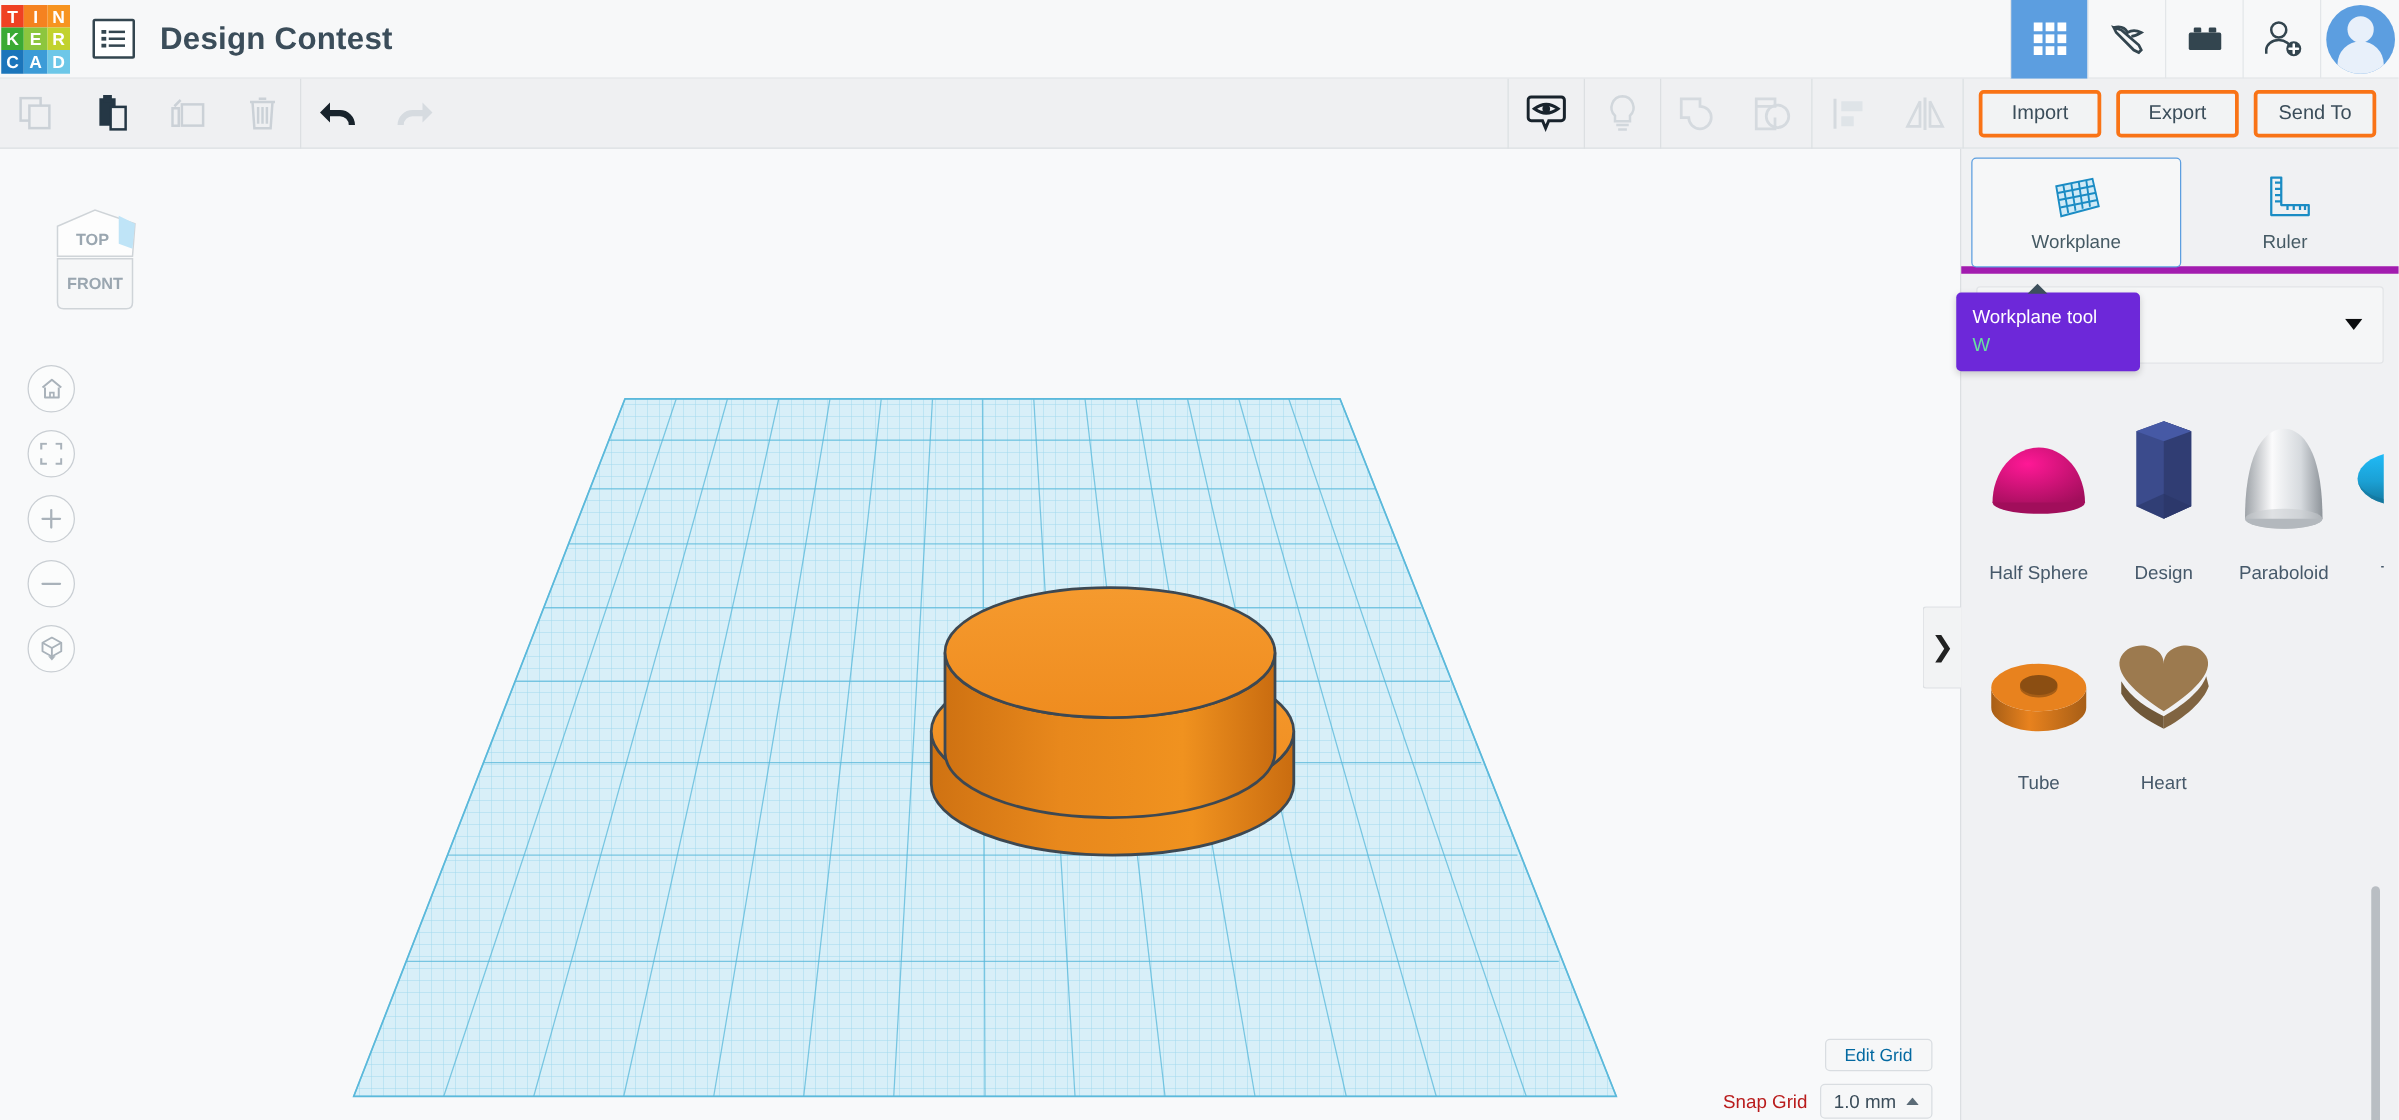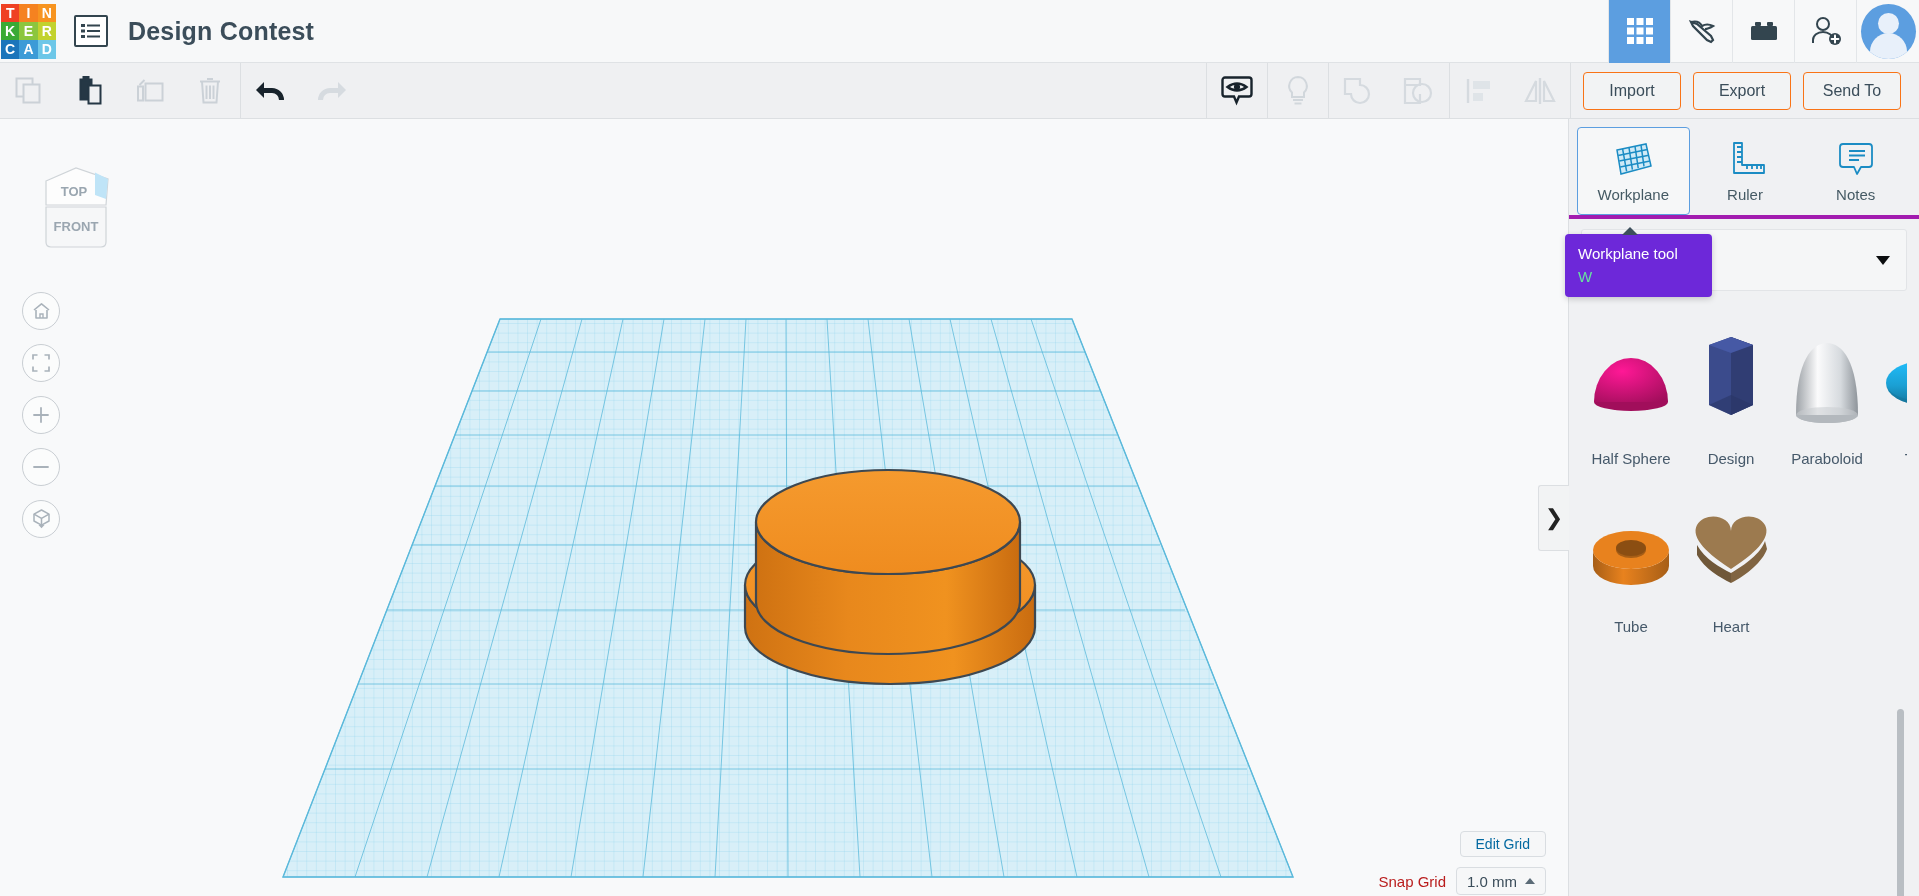--- a/index.html
+++ b/index.html
@@ -78,21 +78,21 @@
   }
   .tool-btn {
     width: 60px; height: 56px; display: flex; align-items: center; justify-content: center;
     cursor: pointer; background: transparent;
   }
   .tool-btn.dim { opacity: 0.42; cursor: default; }
   .tool-sep { width: 1px; height: 56px; background: #dcdfe2; }
   .spacer { flex: 1 1 auto; }
   .tbtn-text {
     height: 38px; min-width: 98px; padding: 0 16px; margin-left: 12px;
-    background: #f2f3f4; border: 1px solid #f97316; border-radius: 4px;
+    background: #f2f3f4; border: 3px solid #f97316; border-radius: 4px;
     font-size: 16px; color: #3b4d5a; display: flex; align-items: center; justify-content: center;
     cursor: pointer; font-family: "Liberation Sans", sans-serif;
   }
   .tbtn-text:last-child { margin-right: 18px; }
 
   
   .viewport {
     position: absolute; top: 132px; left: 0; width: 1568px; height: 777px;
     background: #f8f9fa; overflow: hidden;
   }
@@ -130,21 +130,21 @@
     display: flex; align-items: center; gap: 8px;
     height: 28px; padding: 0 10px; font-size: 15px; color: #3b4d5a;
     border: 1px solid #d9dde1; border-radius: 4px; background: #f6f7f8; cursor: pointer;
   }
 
   
   .rpanel {
     position: absolute; top: 119px; right: 0; width: 351px; height: 777px;
     background: #f0f1f3; border-left: 1px solid #dcdfe2;
   }
-  .tool-tiles { display: flex; height: 100px; border-bottom: 4px solid #a21caf; padding: 8px 8px 0 8px; align-items: center; }
+  .tool-tiles { display: flex; height: 100px; border-bottom: 6px solid #a21caf; padding: 8px 8px 0 8px; align-items: center; }
   .tool-tile {
     flex: 1 1 0; display: flex; flex-direction: column; align-items: center; justify-content: center;
     gap: 6px; cursor: pointer; border-radius: 4px; height: 88px;
   }
   .tool-tile.selected { border: 1px solid #5c9ee0; background: #f6f7f8; }
   .tool-tile .lbl { font-size: 15px; color: #455a64; }
 
   .shape-header {
     position: relative; height: 62px; margin: 10px 12px 0 12px;
     background: #f5f6f7; border: 1px solid #e2e4e7; border-radius: 3px;
@@ -559,29 +559,20 @@
         <svg width="46" height="40" viewBox="0 0 46 40">
           <g stroke="#1b8cc4" stroke-width="1.8" fill="none" stroke-linejoin="round">
             <path d="M12 3 H20 V25 H42 V33 H12 Z"></path>
             <path d="M20 7 H15 M20 12 H15 M20 17 H15 M20 22 H15"></path>
             <path d="M25 25 V29 M30 25 V29 M35 25 V29 M39 25 V29"></path>
           </g>
         </svg>
         <span class="lbl">Ruler</span>
       </div>
 
-      <div class="tool-tile">
-        <svg width="44" height="40" viewBox="0 0 44 40">
-          <g stroke="#1b8cc4" stroke-width="1.8" fill="none" stroke-linejoin="round">
-            <path d="M9 4 h26 a3 3 0 0 1 3 3 v17 a3 3 0 0 1 -3 3 h-8 l-4 7 l-3 -7 h-11 a3 3 0 0 1 -3 -3 V7 a3 3 0 0 1 3 -3 Z"></path>
-            <path d="M15 11 h16 M15 15.5 h16 M15 20 h10"></path>
-          </g>
-        </svg>
-        <span class="lbl">Notes</span>
-      </div>
     </div>
 
     <div class="shape-header">
       <span class="sh-brand">Tinkercad</span>
       <span class="sh-sel">Basic Shapes</span>
       <span class="sh-caret">
         <svg width="14" height="9" viewBox="0 0 14 9">
             <path d="M0 0 L7 9 L14 0 Z" fill="#0b0d0f"></path>
           </svg>
       </span>

